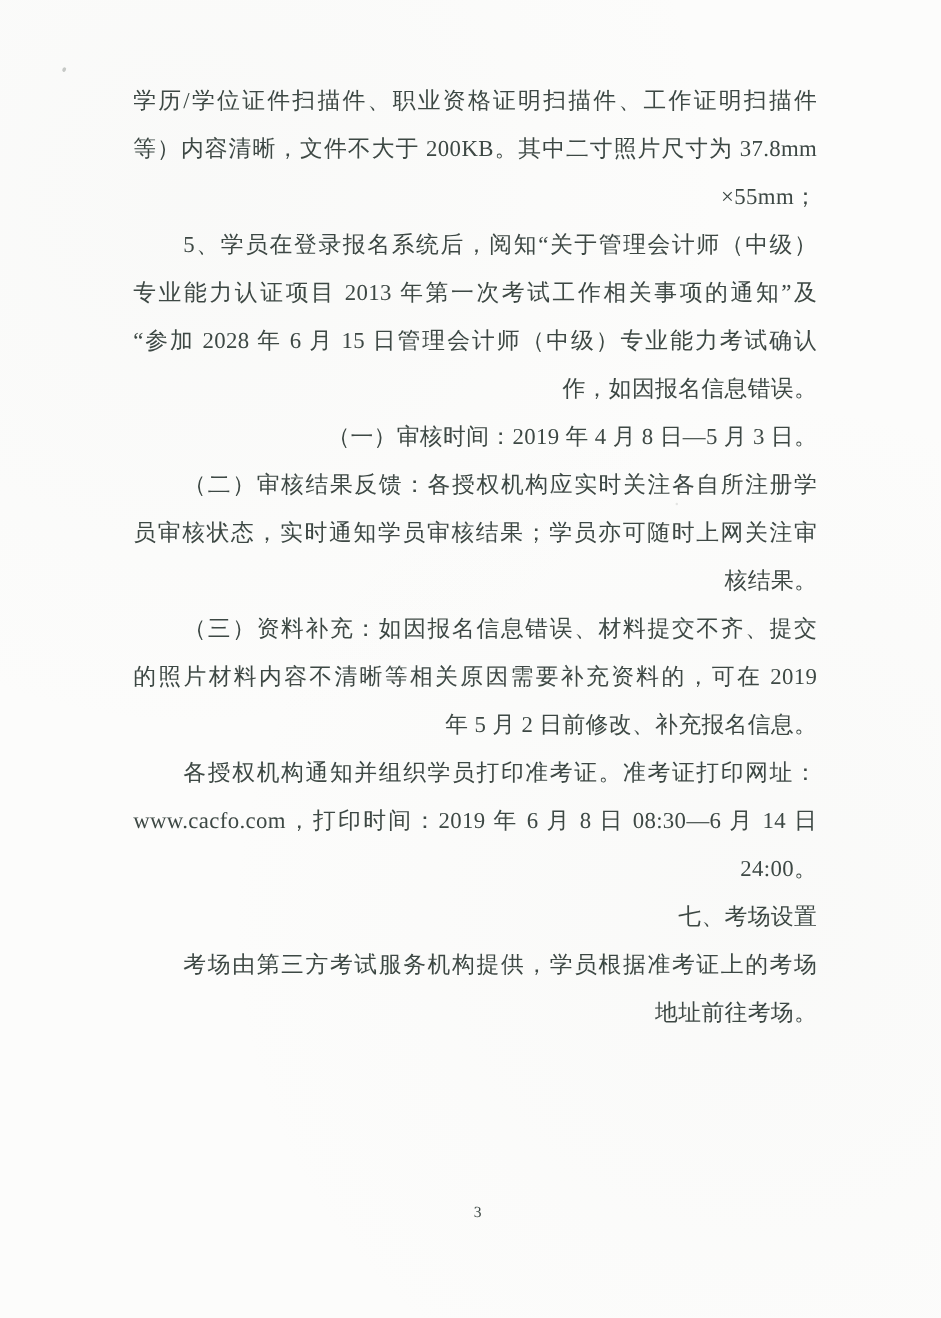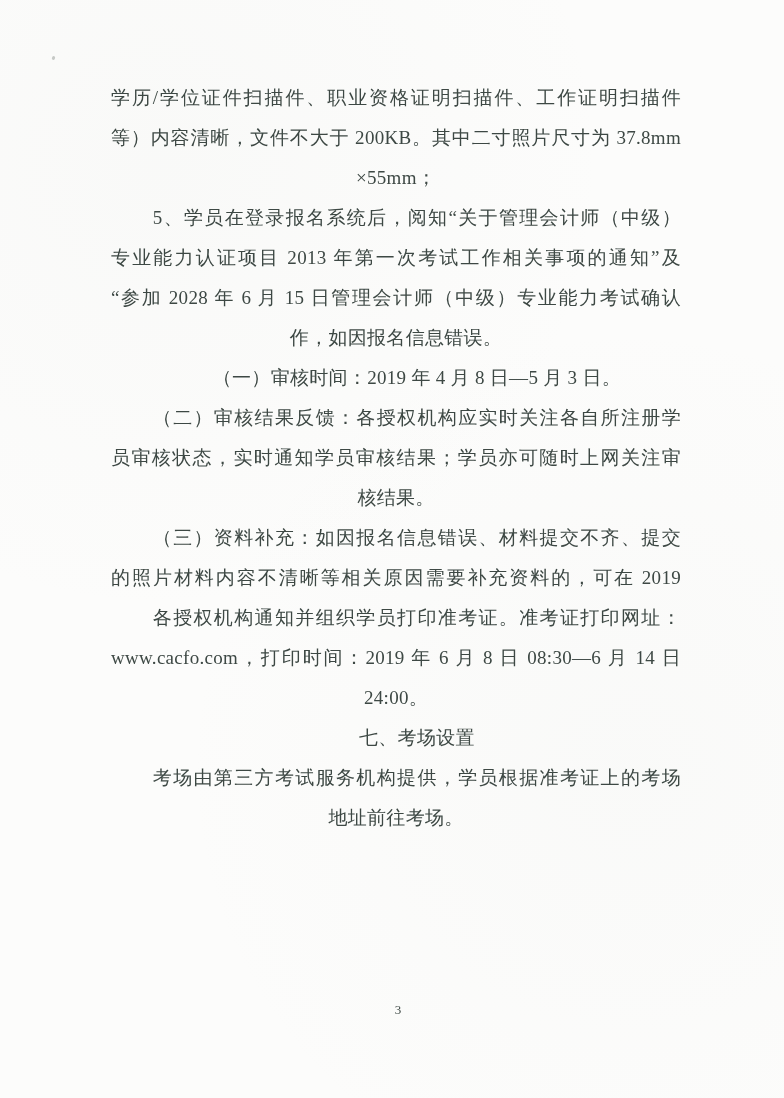--- a/index.html
+++ b/index.html
@@ -18,30 +18,30 @@
   .page {
     position: absolute;
     inset: 0;
     background:
       radial-gradient(circle at 20% 15%, rgba(200,205,200,0.06), transparent 40%),
       radial-gradient(circle at 80% 70%, rgba(200,205,200,0.05), transparent 45%);
   }
   .content {
     position: absolute;
     left: 111px;
-    top: 78px;
+    top: 65px;
     width: 570px;
     font-family: Liberation Serif, serif;
   }
   .line {
     font-size: 19px;
     line-height: 40px;
     height: 40px;
     white-space: normal;
-    text-align: center;
+    text-align: right;
     letter-spacing: 0.3px;
   }
   .line.fill {
     text-align: justify;
     text-align-last: justify;
   }
   .line.indent {
     text-indent: 2.2em;
   }
   .pagenum {
@@ -78,20 +78,21 @@
     <div class="line indent fill">5、学员在登录报名系统后，阅知“关于管理会计师（中级）</div>
     <div class="line fill">专业能力认证项目 2013 年第一次考试工作相关事项的通知”及</div>
     <div class="line fill">“参加 2028 年 6 月 15 日管理会计师（中级）专业能力考试确认</div>
     <div class="line">作，如因报名信息错误。</div>
     <div class="line indent">（一）审核时间：2019 年 4 月 8 日—5 月 3 日。</div>
     <div class="line indent fill">（二）审核结果反馈：各授权机构应实时关注各自所注册学</div>
     <div class="line fill">员审核状态，实时通知学员审核结果；学员亦可随时上网关注审</div>
     <div class="line">核结果。</div>
     <div class="line indent fill">（三）资料补充：如因报名信息错误、材料提交不齐、提交</div>
     <div class="line fill">的照片材料内容不清晰等相关原因需要补充资料的，可在 2019</div>
+    <div class="line">年 5 月 2 日前修改、补充报名信息。</div>
     <div class="line indent fill">各授权机构通知并组织学员打印准考证。准考证打印网址：</div>
     <div class="line fill">www.cacfo.com，打印时间：2019 年 6 月 8 日 08:30—6 月 14 日</div>
     <div class="line">24:00。</div>
     <div class="line indent">七、考场设置</div>
     <div class="line indent fill">考场由第三方考试服务机构提供，学员根据准考证上的考场</div>
     <div class="line">地址前往考场。</div>
   </div>
 
   <div class="pagenum">3</div>
 </div>

